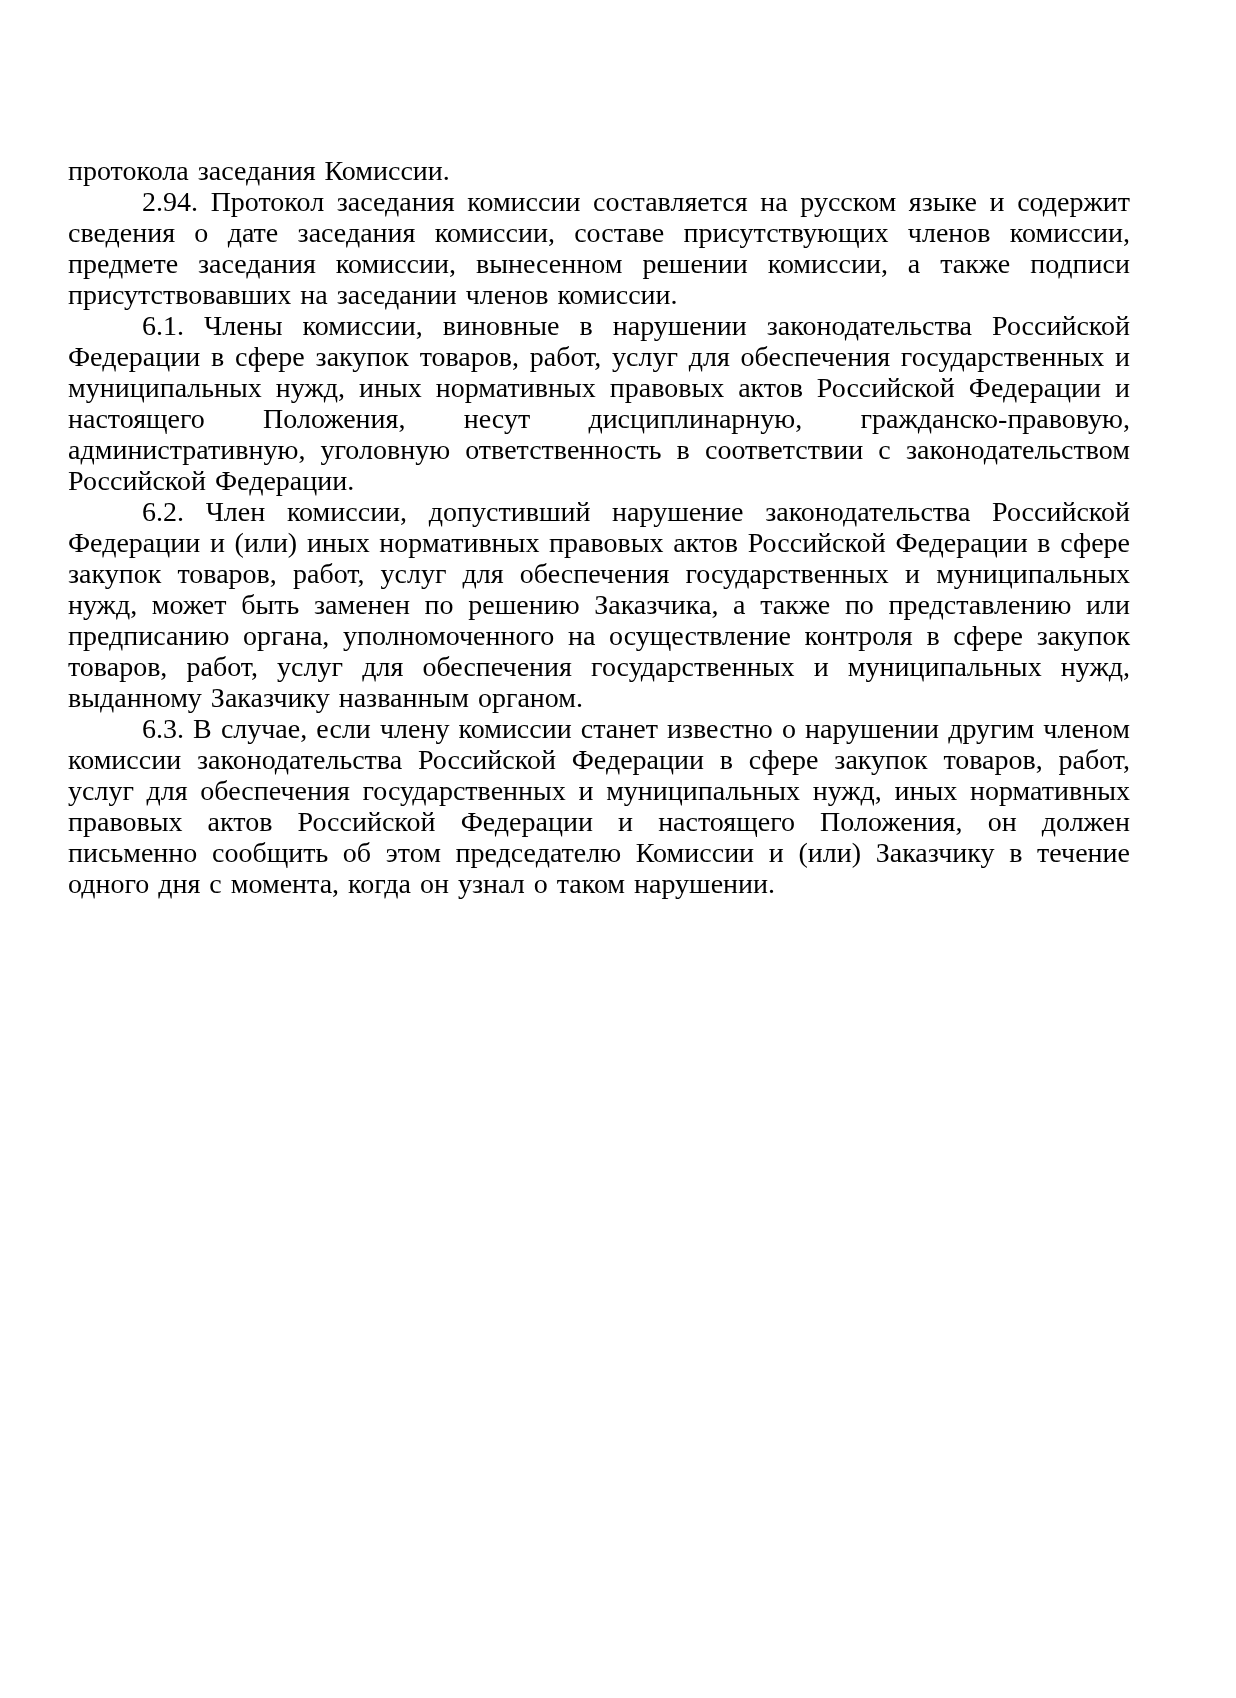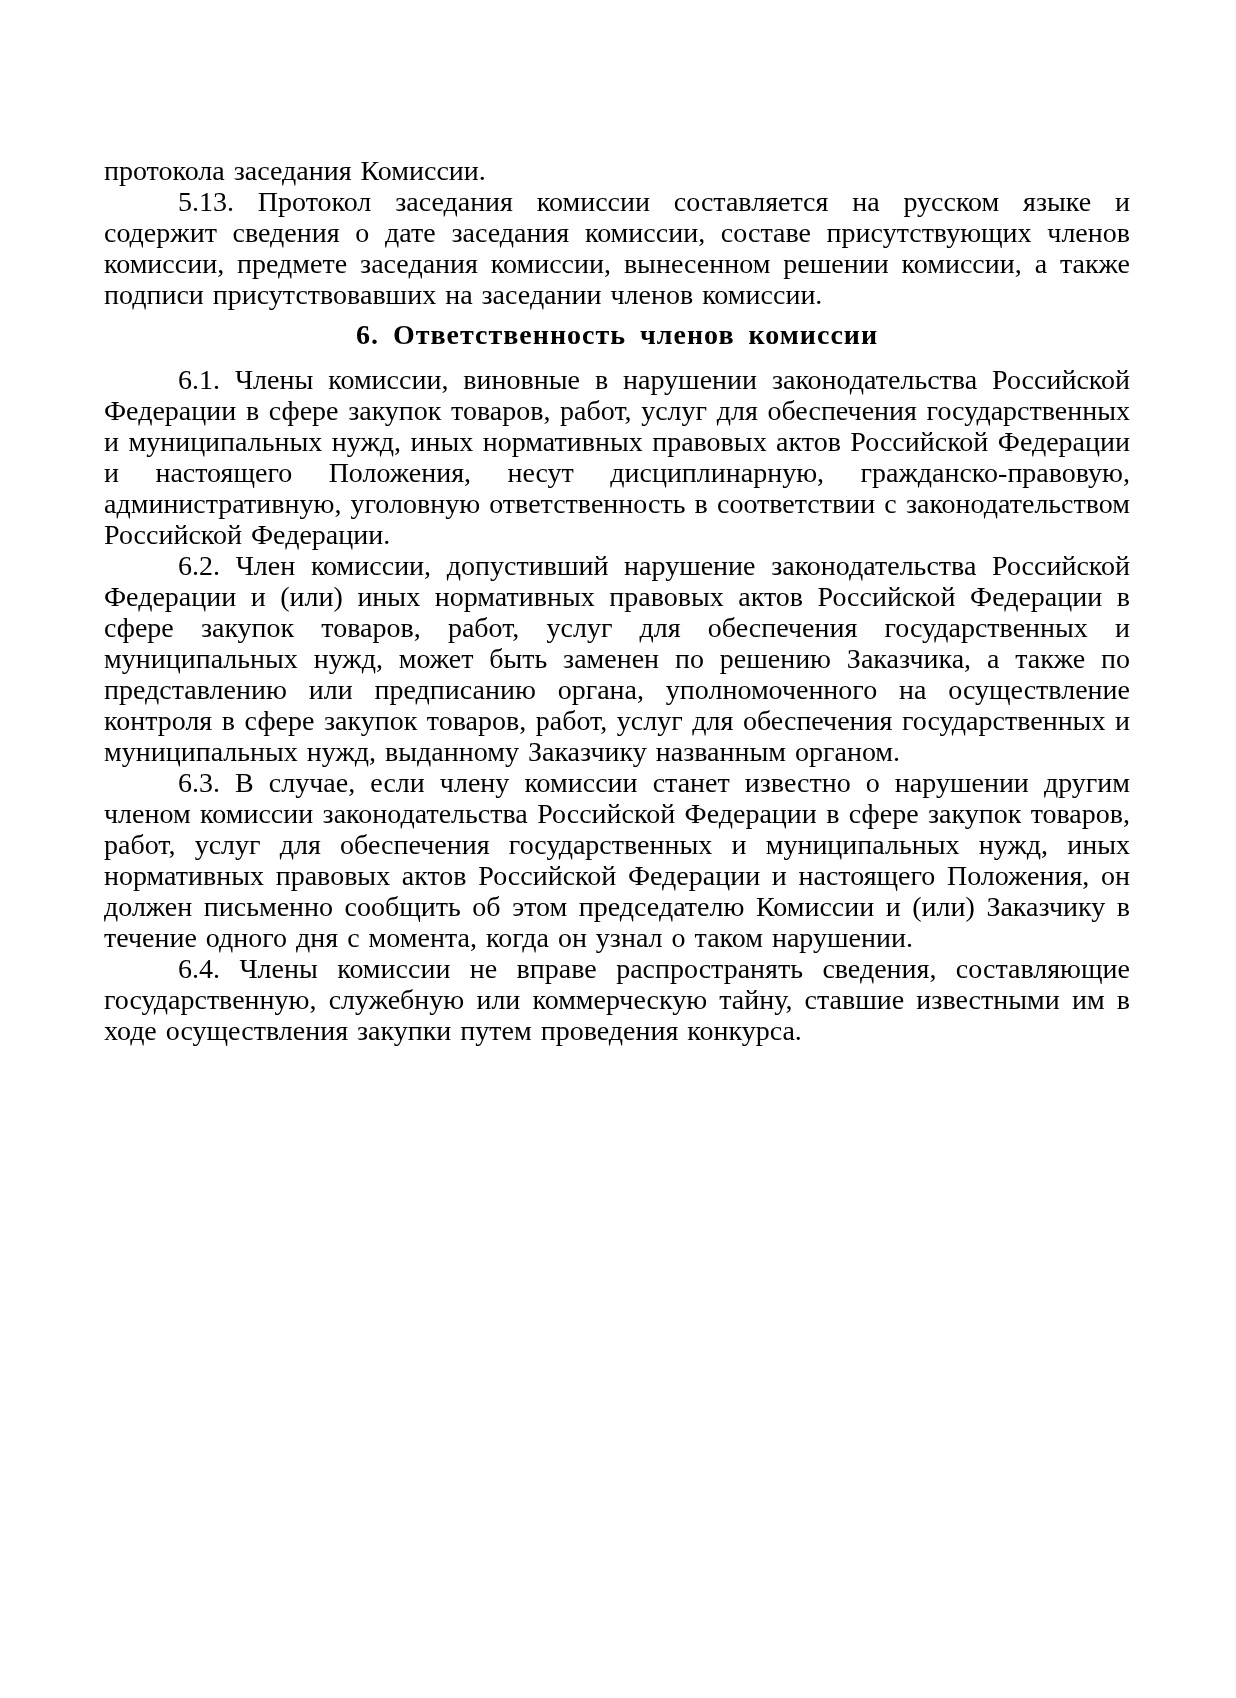--- a/index.html
+++ b/index.html
@@ -12,21 +12,21 @@
     height: 1698px;
     position: relative;
     overflow: hidden;
     font-family: "Liberation Serif", serif;
     color: #000000;
   }
   .page {
     box-sizing: border-box;
     width: 1236px;
     height: 1698px;
-    padding: 155px 106px 0 104px;
+    padding: 155px 106px 0 68px;
     background: #ffffff;
   }
   .para {
     margin: 0;
     font-size: 28px;
     line-height: 31px;
     text-align: justify;
     text-indent: 74px;
     word-spacing: 2px;
   }
@@ -42,25 +42,23 @@
     letter-spacing: 1px;
     word-spacing: 6px;
   }
 </style>
 </head>
 <body>
 
 <div class="page">
   <p class="para continuation">протокола заседания Комиссии.</p>
 
-  <p class="para">5.13. Протокол заседания комиссии составляется на русском языке и содержит сведения о дате заседания комиссии, составе присутствующих членов комиссии, предмете заседания комиссии, вынесенном решении комиссии, а также подписи присутствовавших на заседании членов комиссии.</p>
+  <p class="para">2.94. Протокол заседания комиссии составляется на русском языке и содержит сведения о дате заседания комиссии, составе присутствующих членов комиссии, предмете заседания комиссии, вынесенном решении комиссии, а также подписи присутствовавших на заседании членов комиссии.</p>
 
 
-  <h2 class="heading">6. Ответственность членов комиссии</h2>
 
   <p class="para">6.1. Члены комиссии, виновные в нарушении законодательства Российской Федерации в сфере закупок товаров, работ, услуг для обеспечения государственных и муниципальных нужд, иных нормативных правовых актов Российской Федерации и настоящего Положения, несут дисциплинарную, гражданско-правовую, административную, уголовную ответственность в соответствии с законодательством Российской Федерации.</p>
 
   <p class="para">6.2. Член комиссии, допустивший нарушение законодательства Российской Федерации и (или) иных нормативных правовых актов Российской Федерации в сфере закупок товаров, работ, услуг для обеспечения государственных и муниципальных нужд, может быть заменен по решению Заказчика, а также по представлению или предписанию органа, уполномоченного на осуществление контроля в сфере закупок товаров, работ, услуг для обеспечения государственных и муниципальных нужд, выданному Заказчику названным органом.</p>
 
   <p class="para">6.3. В случае, если члену комиссии станет известно о нарушении другим членом комиссии законодательства Российской Федерации в сфере закупок товаров, работ, услуг для обеспечения государственных и муниципальных нужд, иных нормативных правовых актов Российской Федерации и настоящего Положения, он должен письменно сообщить об этом председателю Комиссии и (или) Заказчику в течение одного дня с момента, когда он узнал о таком нарушении.</p>
 
-  <p class="para">6.4. Члены комиссии не вправе распространять сведения, составляющие государственную, служебную или коммерческую тайну, ставшие известными им в ходе осуществления закупки путем проведения конкурса.</p>
 </div>
 
 </body></html>

